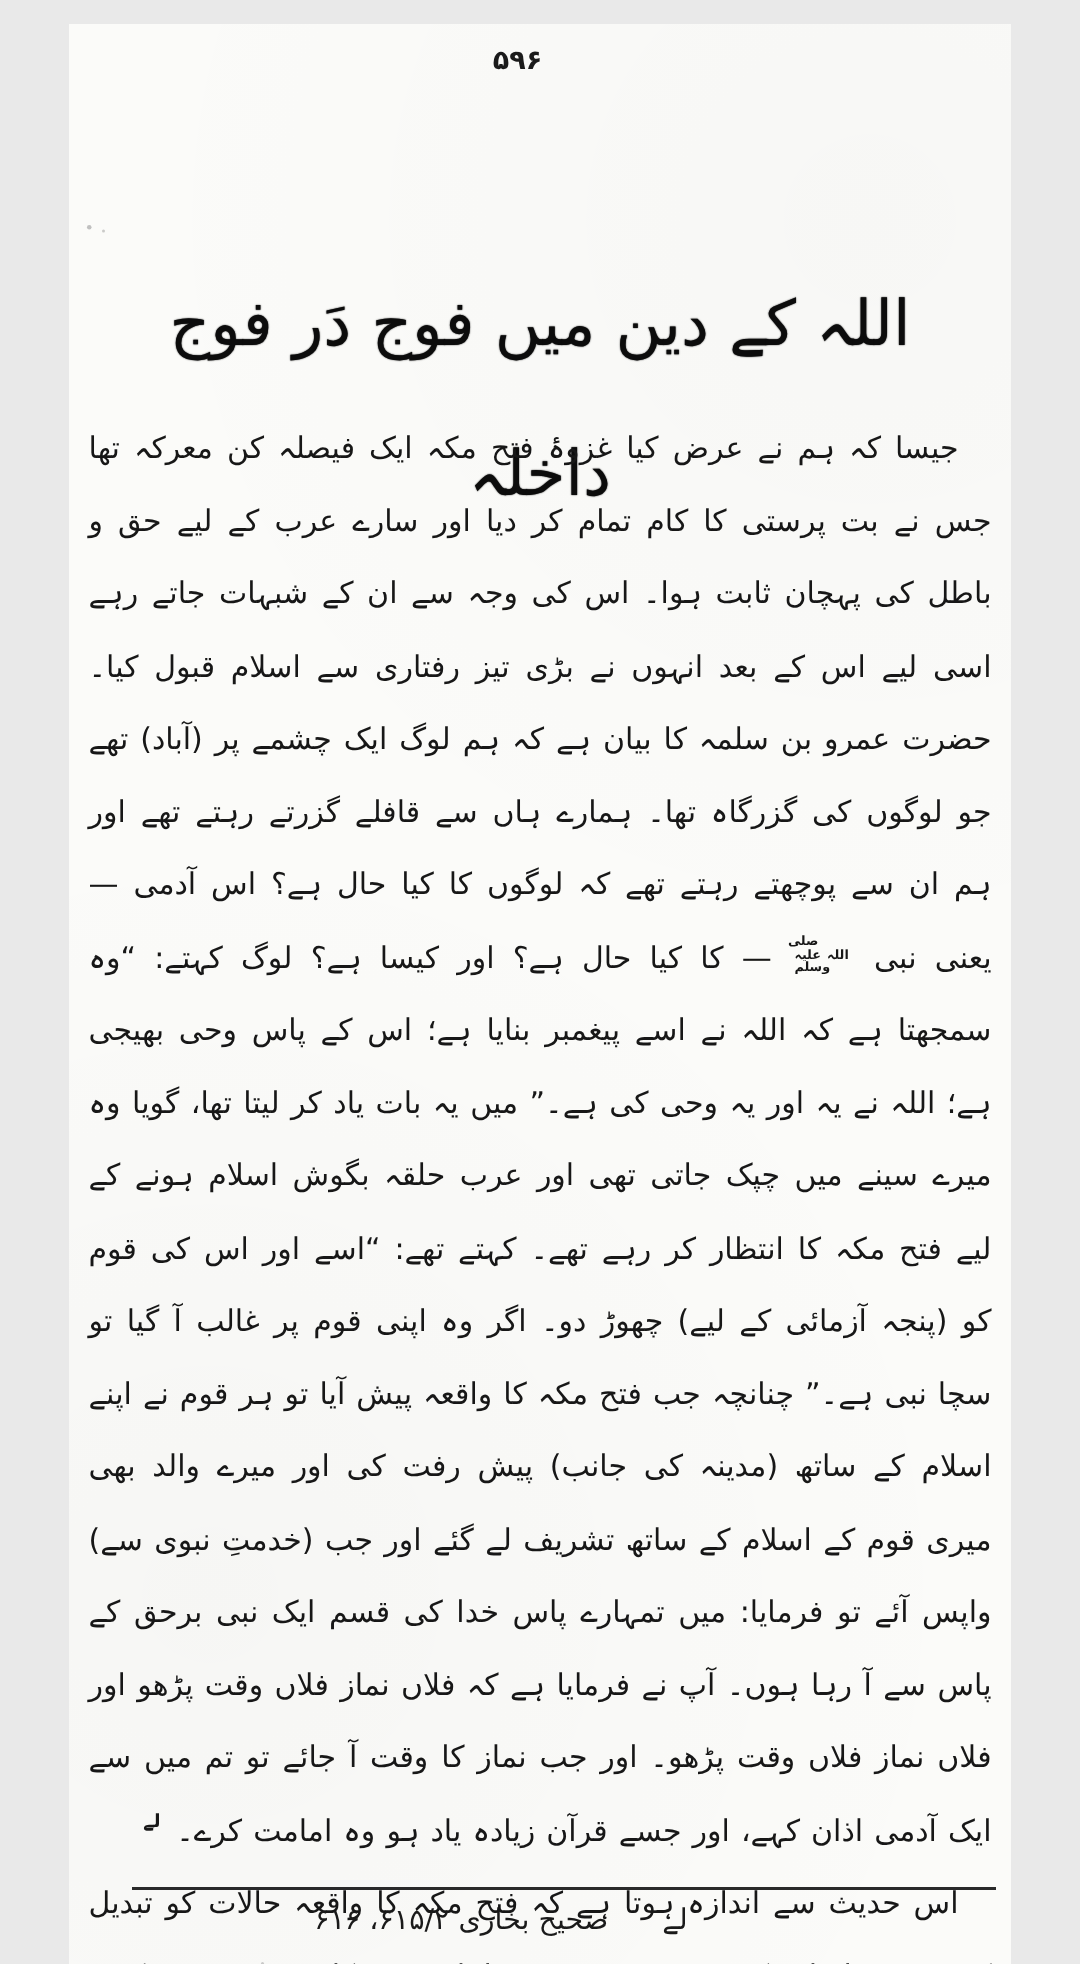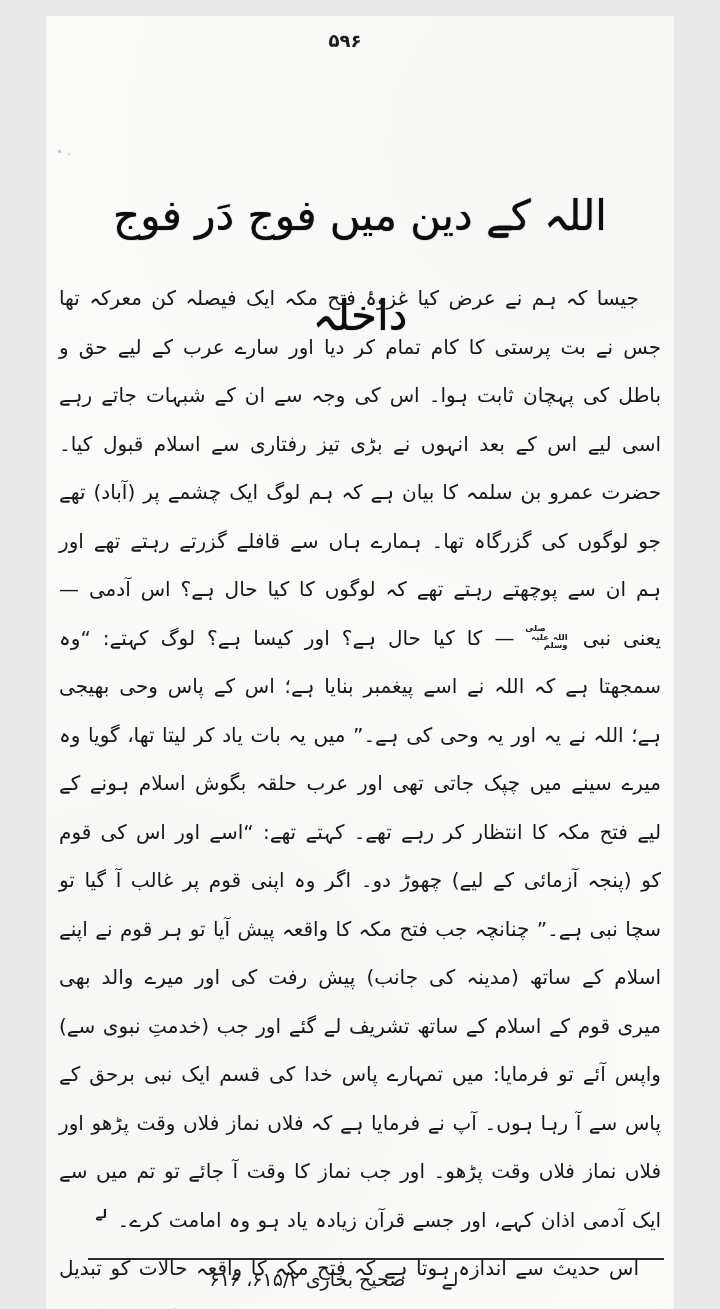--- a/index.html
+++ b/index.html
@@ -63,21 +63,21 @@
   }
   .para.indented {
     text-indent: 22px;
   }
   .seal {
     display: inline-block;
     width: 38px;
     font-size: 8.5px;
     line-height: 8.5px;
     font-weight: bold;
-    text-align: right;
+    text-align: left;
     vertical-align: middle;
     margin: 0 3px;
     transform: translateY(-2px);
   }
   .fn-ref {
     font-size: 12px;
     line-height: 0;
     vertical-align: 9px;
     margin-right: 3px;
     font-weight: bold;

